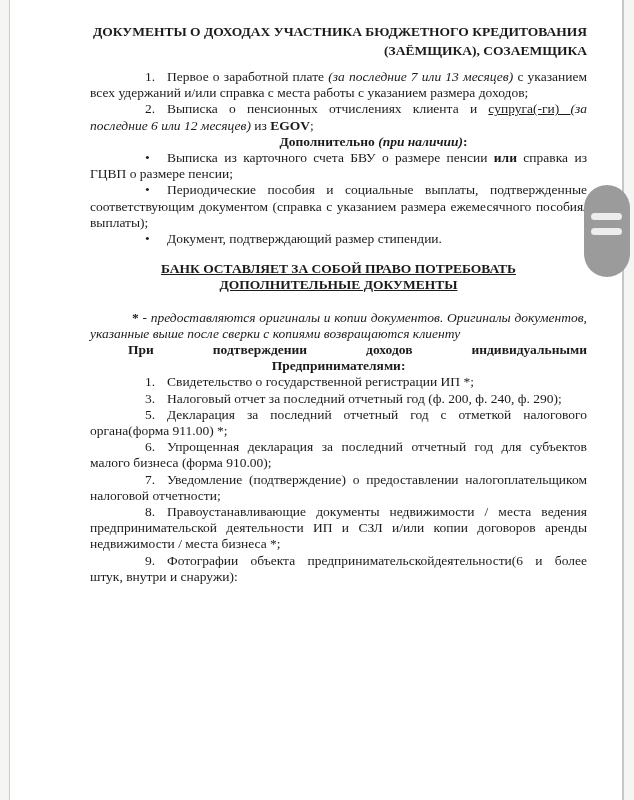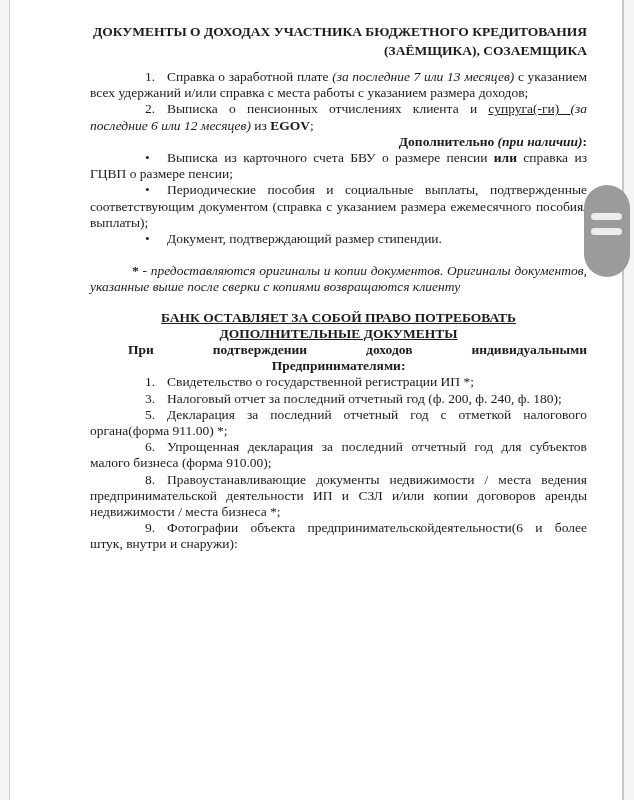--- a/index.html
+++ b/index.html
@@ -22,21 +22,21 @@
     line-height:16.2px;
   }
   .doc-title {
     font-size:13.5px; line-height:19px;
     text-align:right; font-weight:bold;
     margin:0 0 9px 0;
   }
   .para { margin:0; text-align:justify; }
   .numbered, .bullet { text-indent:55px; }
   .marker { display:inline-block; width:22px; text-indent:0; }
-  .plain-indent { text-indent:70px; text-align:right; }
+  .plain-indent { text-indent:70px; text-align:center; }
   .center-heading { text-align:center; text-indent:0; margin-top:14px; }
   .note { text-indent:42px; margin-top:16px; }
   .spread-heading { text-indent:38px; text-align:justify; text-align-last:justify; }
   .plain { text-align:center; }
   .s-b { font-weight:bold; }
   .s-i { font-style:italic; }
   .s-u { text-decoration:underline; }
   .float-btn {
     position:absolute; top:185px; right:4px;
     width:46px; height:92px;
@@ -50,34 +50,35 @@
   .bar1 { top:28px; }
   .bar2 { top:43px; }
 </style>
 </head>
 <body>
 
 <div class="page">
   <div class="content">
     <h1 class="doc-title">ДОКУМЕНТЫ О ДОХОДАХ УЧАСТНИКА БЮДЖЕТНОГО КРЕДИТОВАНИЯ (ЗАЁМЩИКА), СОЗАЕМЩИКА</h1>
     <div>
-        <p class="para numbered"><span class="marker">1.</span><span>Справка о заработной плате </span><span class="s-i">(за последние 7 или 13 месяцев)</span><span> с указанием всех удержаний и/или справка с места работы с указанием размера доходов;</span></p>
+        <p class="para numbered"><span class="marker">1.</span><span>Первое о заработной плате </span><span class="s-i">(за последние 7 или 13 месяцев)</span><span> с указанием всех удержаний и/или справка с места работы с указанием размера доходов;</span></p>
         <p class="para numbered"><span class="marker">2.</span><span>Выписка о пенсионных отчислениях клиента и </span><span class="s-u">супруга(-ги) </span><span class="s-i">(за последние 6 или 12 месяцев)</span><span> из </span><span class="s-b">EGOV</span><span>;</span></p>
         <p class="para plain-indent"><span class="s-b">Дополнительно </span><span class="s-b s-i">(при наличии)</span><span class="s-b">:</span></p>
         <p class="para bullet"><span class="marker">•</span><span>Выписка из карточного счета БВУ о размере пенсии </span><span class="s-b">или</span><span> справка из ГЦВП о размере пенсии;</span></p>
         <p class="para bullet"><span class="marker">•</span><span>Периодические пособия и социальные выплаты, подтвержденные соответствующим документом (справка с указанием размера ежемесячного пособия/выплаты);</span></p>
         <p class="para bullet"><span class="marker">•</span><span>Документ, подтверждающий размер стипендии.</span></p>
+        <p class="para center-heading"><span class="s-b s-u">БАНК ОСТАВЛЯЕТ ЗА СОБОЙ ПРАВО ПОТРЕБОВАТЬ ДОПОЛНИТЕЛЬНЫЕ ДОКУМЕНТЫ</span></p>
         <p class="para note"><span class="s-b">* </span><span class="s-i">- предоставляются оригиналы и копии документов. Оригиналы документов, указанные выше после сверки с копиями возвращаются клиенту</span></p>
-        <p class="para center-heading"><span class="s-b s-u">БАНК ОСТАВЛЯЕТ ЗА СОБОЙ ПРАВО ПОТРЕБОВАТЬ ДОПОЛНИТЕЛЬНЫЕ ДОКУМЕНТЫ</span></p>
         <p class="para spread-heading"><span class="s-b">При подтверждении доходов индивидуальными</span></p>
         <p class="para plain"><span class="s-b">Предпринимателями:</span></p>
         <p class="para numbered"><span class="marker">1.</span><span>Свидетельство о государственной регистрации ИП *;</span></p>
-        <p class="para numbered"><span class="marker">3.</span><span>Налоговый отчет за последний отчетный год (ф. 200, ф. 240, ф. 180);</span></p>
+        <p class="para numbered"><span class="marker">3.</span><span>Налоговый отчет за последний отчетный год (ф. 200, ф. 240, ф. 290);</span></p>
         <p class="para numbered"><span class="marker">5.</span><span>Декларация за последний отчетный год с отметкой налогового органа(форма 911.00) *;</span></p>
         <p class="para numbered"><span class="marker">6.</span><span>Упрощенная декларация за последний отчетный год для субъектов малого бизнеса (форма 910.00);</span></p>
+        <p class="para numbered"><span class="marker">7.</span><span>Уведомление (подтверждение) о предоставлении налогоплательщиком налоговой отчетности;</span></p>
         <p class="para numbered"><span class="marker">8.</span><span>Правоустанавливающие документы недвижимости / места ведения предпринимательской деятельности ИП и СЗЛ и/или копии договоров аренды недвижимости / места бизнеса *;</span></p>
         <p class="para numbered"><span class="marker">9.</span><span>Фотографии объекта предпринимательскойдеятельности(6 и более штук, внутри и снаружи):</span></p>
       </div>
   </div>
 </div>
 
 <div class="float-btn" style="background: rgb(155, 155, 155);">
   <div class="bar bar1" style="background: rgb(237, 237, 237);"></div>
   <div class="bar bar2" style="background: rgb(237, 237, 237);"></div>
 </div>

